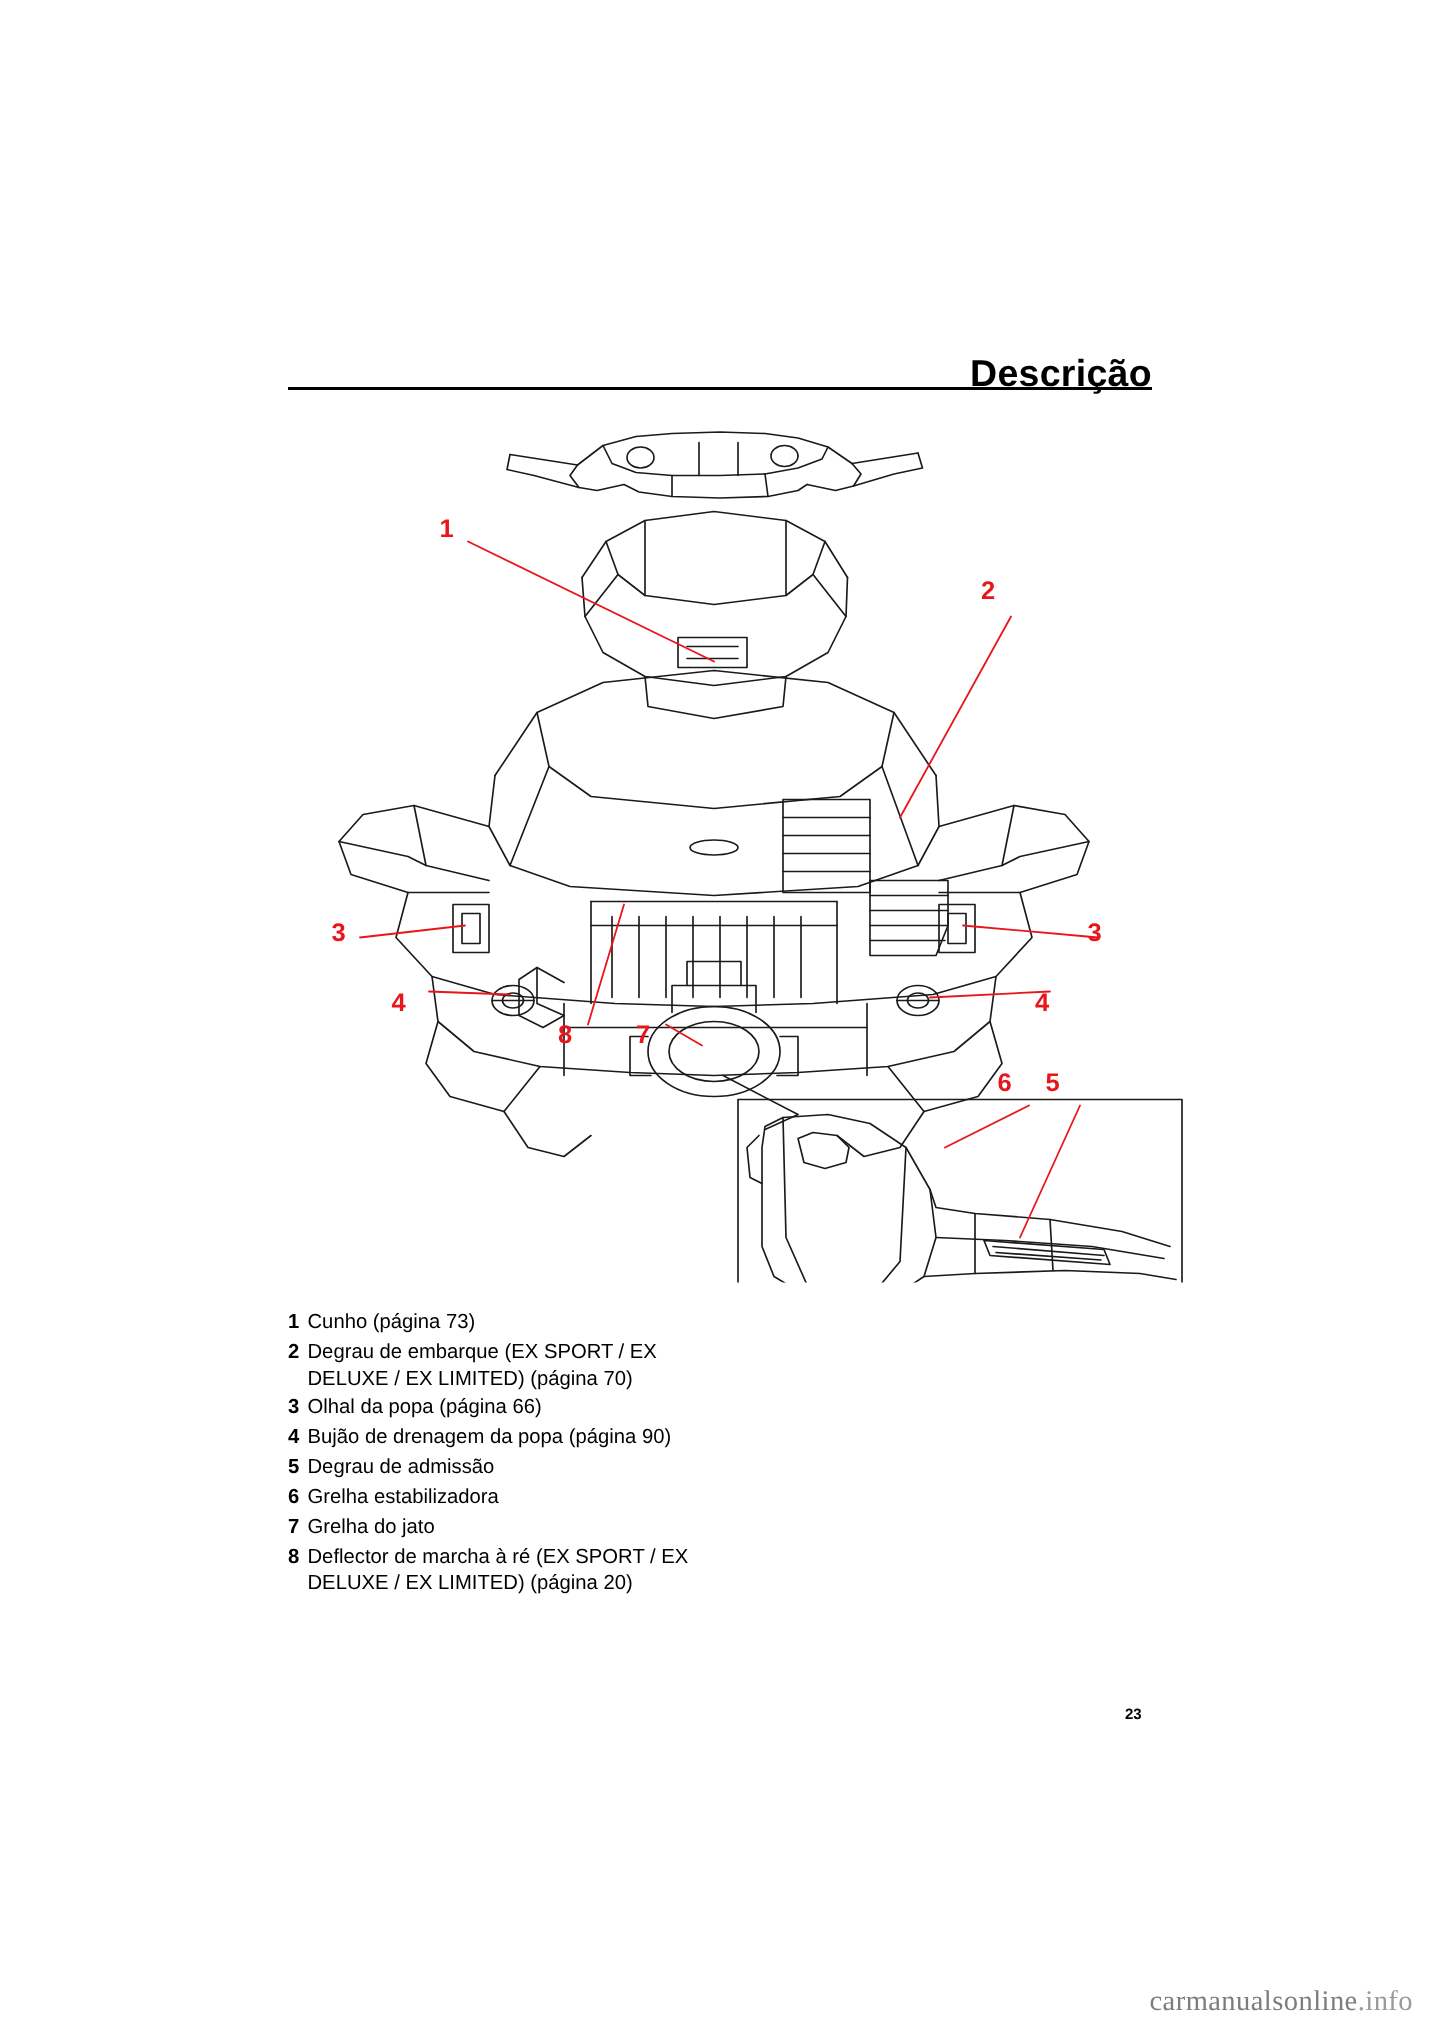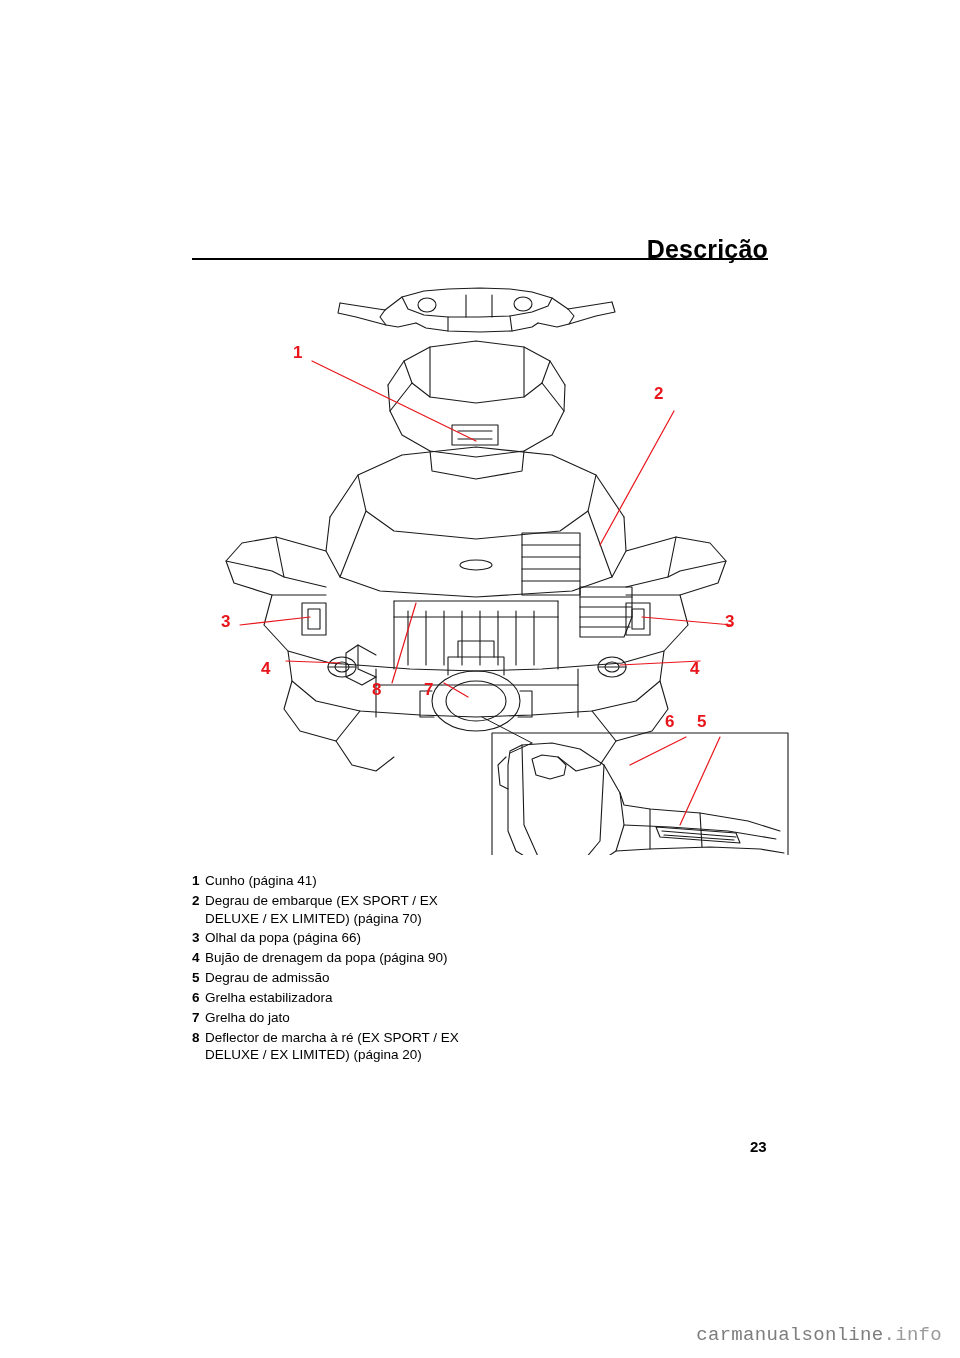--- a/index.html
+++ b/index.html
@@ -82,31 +82,31 @@
   }
   .legend-text {
     flex: 1 1 auto;
     white-space: pre-line;
   }
   
   .page-number {
     position: absolute;
     left: 750px;
     top: 1138px;
-    font-size: 15px;
+    font-size: 10px;
     font-weight: bold;
   }
   .watermark {
     position: absolute;
     right: 18px;
     bottom: 12px;
     font-size: 19px;
     color: #9a9a9a;
     letter-spacing: 0.3px;
-    font-family: Liberation Mono, monospace;
+    font-family: Liberation Serif, serif;
   }
   .wm-strong { color: #7d7d7d; }
 </style>
 </head>
 <body>
 
 <div class="page">
 
   <div class="page-title">Descrição</div>
   <div class="title-rule"></div>
@@ -254,21 +254,21 @@
   <div class="callout" style="left:261px; top:660px;">4</div>
   <div class="callout" style="left:690px; top:660px;">4</div>
   <div class="callout" style="left:697px; top:713px;">5</div>
   <div class="callout" style="left:665px; top:713px;">6</div>
   <div class="callout" style="left:424px; top:681px;">7</div>
   <div class="callout" style="left:372px; top:681px;">8</div>
 
   <div class="legend">
     <div class="legend-item">
       <span class="legend-num">1</span>
-      <span class="legend-text">Cunho (página 41)</span>
+      <span class="legend-text">Cunho (página 73)</span>
     </div>
     <div class="legend-item">
       <span class="legend-num">2</span>
       <span class="legend-text">Degrau de embarque (EX SPORT / EX
 DELUXE / EX LIMITED)  (página 70)</span>
     </div>
     <div class="legend-item">
       <span class="legend-num">3</span>
       <span class="legend-text">Olhal da popa (página 66)</span>
     </div>

